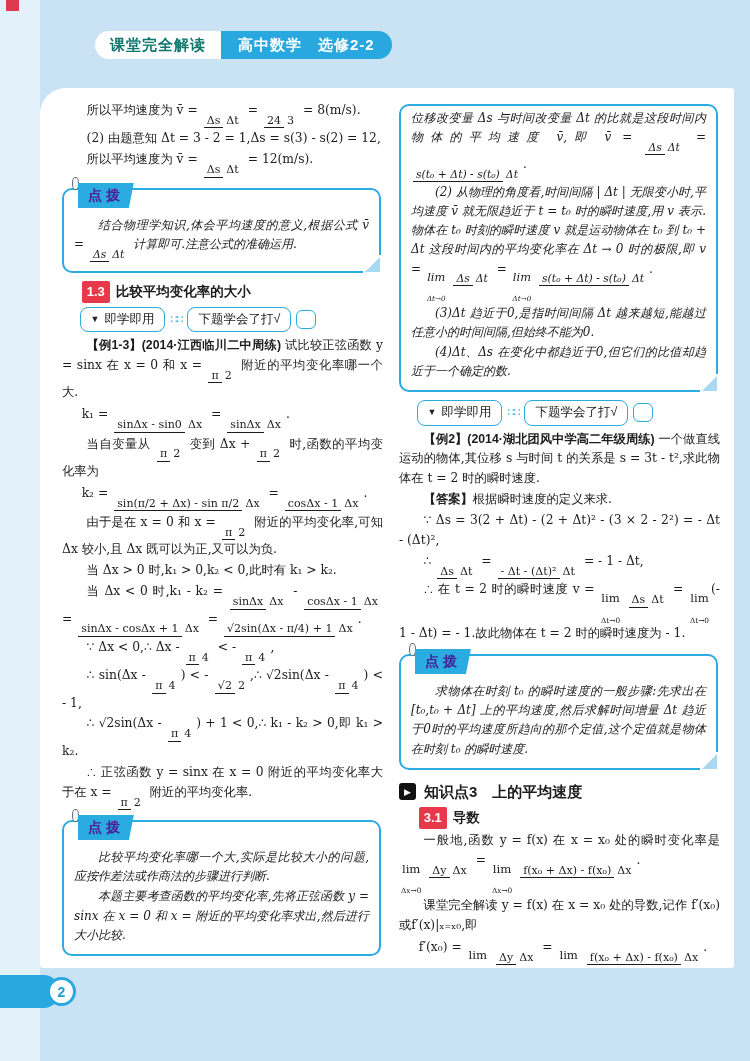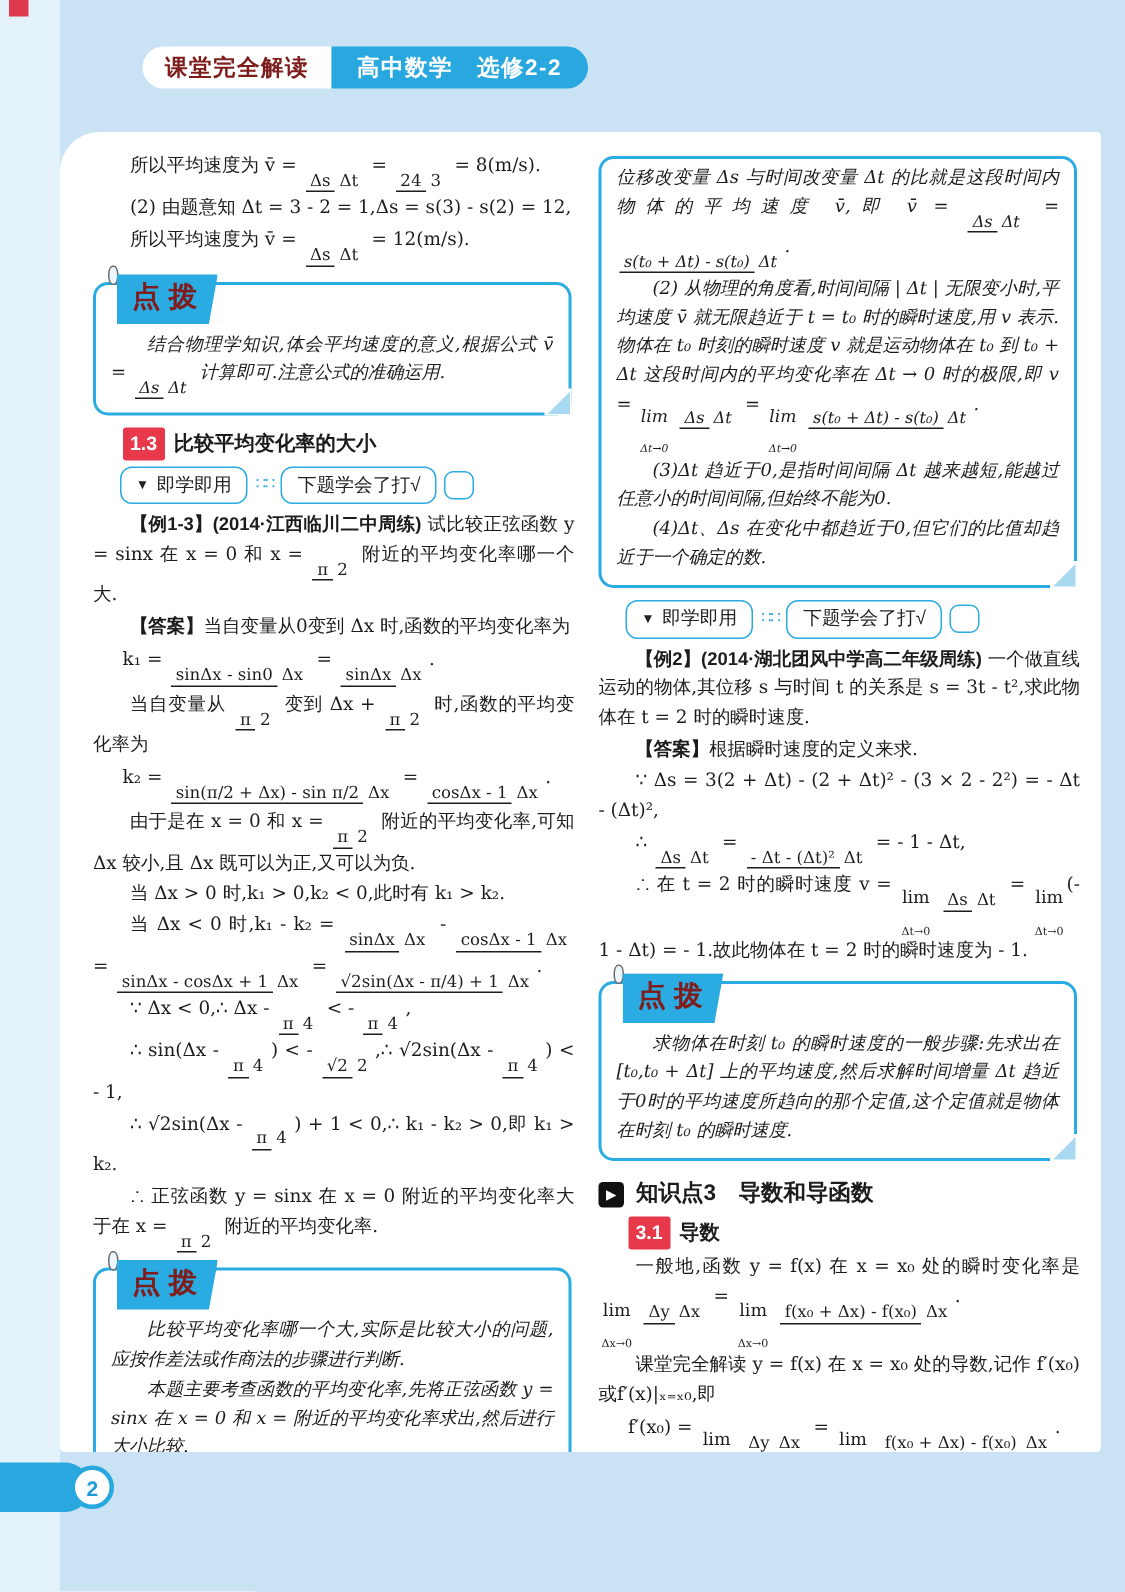--- a/index.html
+++ b/index.html
@@ -7,21 +7,21 @@
   body{
     position:relative; overflow:hidden;
     background:#c9e2f4;
     font-family:"DejaVu Serif", serif;
     color:#1c1c1c;
   }
   .left-strip{ position:absolute; left:0; top:0; width:40px; height:100%; background:#e3f1fa; }
   .bookmark{ position:absolute; left:6px; top:0; width:13px; height:11px; background:#dd3a4e; }
   .brand-pills{ position:absolute; left:95px; top:31px; display:flex; height:28px;
     font-family:"Liberation Sans", sans-serif; font-weight:bold; font-size:15px; }
-  .pill-white{ background:#fff; color:#7f1d1d; border-radius:14px 0 0 14px; padding:0 15px;
+  .pill-white{ background:#fff; color:#0f766e; border-radius:14px 0 0 14px; padding:0 15px;
     display:flex; align-items:center; letter-spacing:1px;}
   .pill-blue{ background:#29a8e0; color:#fff; border-radius:0 14px 14px 0; padding:0 17px;
     display:flex; align-items:center; letter-spacing:1px;}
   .sheet{
     position:absolute; left:40px; top:88px; width:694px; height:880px;
     background:#fff; border-radius:26px 3px 3px 3px;
     padding:12px 14px 8px 22px;
     display:flex; gap:16px; overflow:hidden;
   }
   .col{ flex:1; min-width:0; font-size:12.3px; line-height:1.62; text-align:justify; }
@@ -36,22 +36,22 @@
   .frac .den{ padding:0 3px; }
   .lim{ display:inline-flex; flex-direction:column; align-items:center; vertical-align:-0.7em;
     margin:0 2px; line-height:1; text-indent:0;}
   .lim-t{ font-size:0.95em; }
   .lim-s{ font-size:0.6em; margin-top:12px; }
   
   .callout{ position:relative; border:2px solid #2aabe2; border-radius:10px;
     margin:10px 2px 8px 0; padding:2px 10px 8px 10px;
     font-style:italic; font-size:12px; line-height:1.6; }
   .callout-label{ display:inline-block; position:relative; top:-9px; left:4px;
-    background:#2aabe2; color:#7f1d1d; font-style:normal; font-weight:bold;
-    font-family:"Liberation Sans", sans-serif; font-size:19px;
+    background:#2aabe2; color:#4c1d95; font-style:normal; font-weight:bold;
+    font-family:"Liberation Sans", sans-serif; font-size:14px;
     padding:1px 14px 2px 10px; margin-bottom:-6px;
     clip-path:polygon(0 0,100% 0,91% 100%,0 100%); }
   .clip-icon{ position:absolute; top:-13px; left:8px; width:7px; height:13px;
     border:1.5px solid #6a6a6a; border-radius:3px/6px; background:#eef6fc; }
   .dogear{ position:absolute; right:-2px; bottom:-2px; width:18px; height:18px; background:#fff; }
   .dogear::before{ content:""; position:absolute; right:1px; bottom:1px; width:0; height:0;
     border-bottom:15px solid #a9d8f1; border-left:15px solid transparent; }
   
   .subsec{ margin:8px 0 2px 1.6em; display:flex; align-items:center; gap:6px;
     font-family:"Liberation Sans", sans-serif; }
@@ -128,21 +128,20 @@
         </span>
       <span class="connector">∷∷</span>
       <span class="pr-box">下题学会了打√</span>
       <span class="pr-check"></span>
     </div>
 
     <p class="bp"><b class="lead">【例1-3】(2014·江西临川二中周练)</b><span> 试比较正弦函数 y = sinx 在 x = 0 和 x = <span class="frac">
             <span class="num">π</span>
             <span class="den">2</span>
           </span> 附近的平均变化率哪一个大.</span></p>
-    <p class="bp"><b class="lead">【答案】</b><span>当自变量从0变到 Δx 时,函数的平均变化率为</span></p>
     <p class="bf">k₁ = <span class="frac">
           <span class="num">sinΔx - sin0</span>
           <span class="den">Δx</span>
         </span> = <span class="frac">
           <span class="num">sinΔx</span>
           <span class="den">Δx</span>
         </span>.</p>
     <p class="bp">当自变量从 <span class="frac">
           <span class="num">π</span>
           <span class="den">2</span>
@@ -271,21 +270,21 @@
 
     <div class="callout">
       <span class="clip-icon"></span>
       <span class="callout-label">点 拨</span>
       <p class="bp">求物体在时刻 t₀ 的瞬时速度的一般步骤:先求出在 [t₀,t₀ + Δt] 上的平均速度,然后求解时间增量 Δt 趋近于0时的平均速度所趋向的那个定值,这个定值就是物体在时刻 t₀ 的瞬时速度.</p>
       <span class="dogear"></span>
     </div>
 
     <div class="kp-heading">
       <span class="play-icon">▶</span>
-      <span class="kp-title">知识点3　导数和导函数</span>
+      <span class="kp-title">知识点3　上的平均速度</span>
     </div>
 
     <div class="subsec" style="margin-top:2px">
       <span class="badge">3.1</span>
       <span class="subsec-title">导数</span>
     </div>
 
     <p class="bp">一般地,函数 y = f(x) 在 x = x₀ 处的瞬时变化率是 <span class="lim">
           <span class="lim-t">lim</span>
           <span class="lim-s">Δx→0</span>

